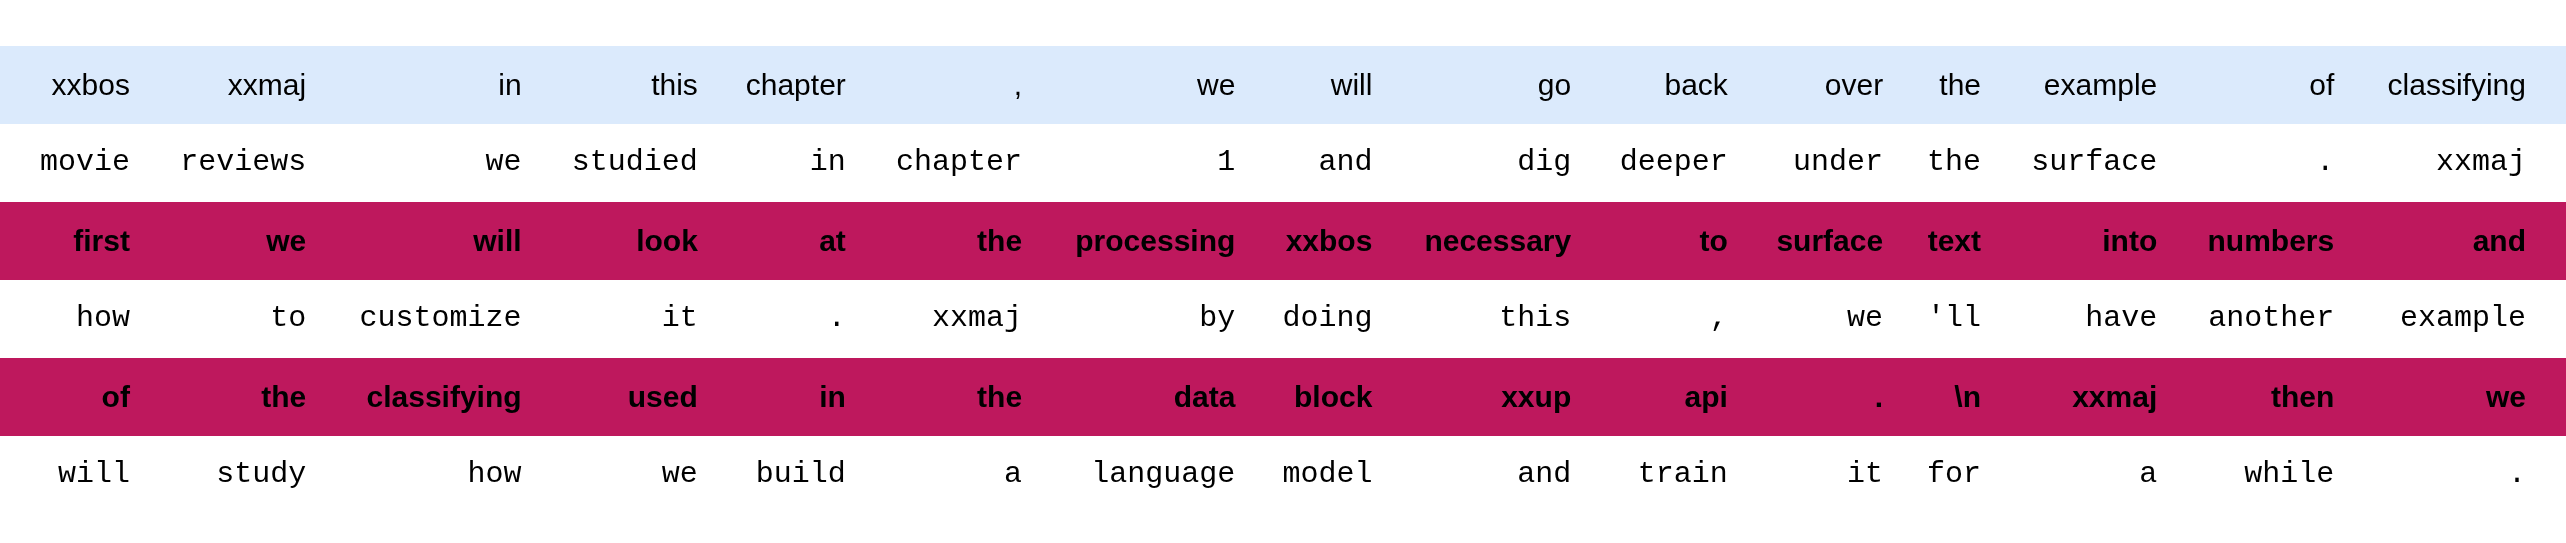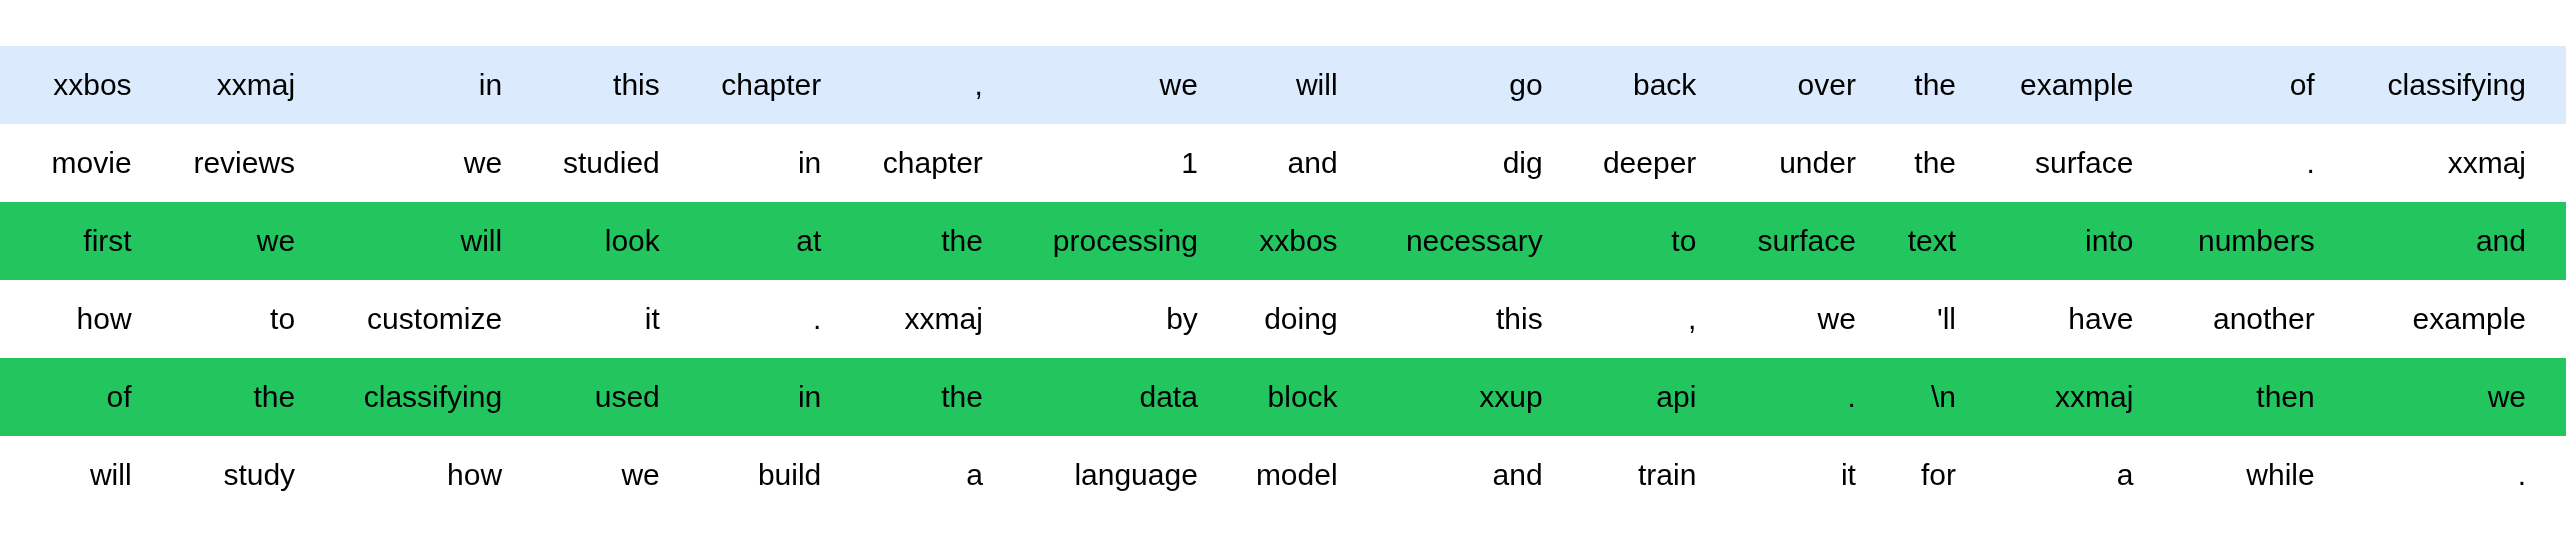--- a/index.html
+++ b/index.html
@@ -50,24 +50,26 @@
   table.df td:first-child {
     padding-left: 28px;
   }
   table.df td:last-child {
     padding-right: 40px;
   }
   tr.row-highlight td {
     background: #dbeafc;
   }
   tr.row-odd td {
-    background: #22c55e;
+    background: #be185d;
+    font-weight: bold;
   }
   tr.row-even td {
     background: #ffffff;
+    font-family: Liberation Mono, monospace;
   }
 </style>
 </head>
 <body>
 
 <div id="table-wrap">
   <table class="df">
     <tbody>
         <tr class="row-highlight">
           <td>xxbos</td>

